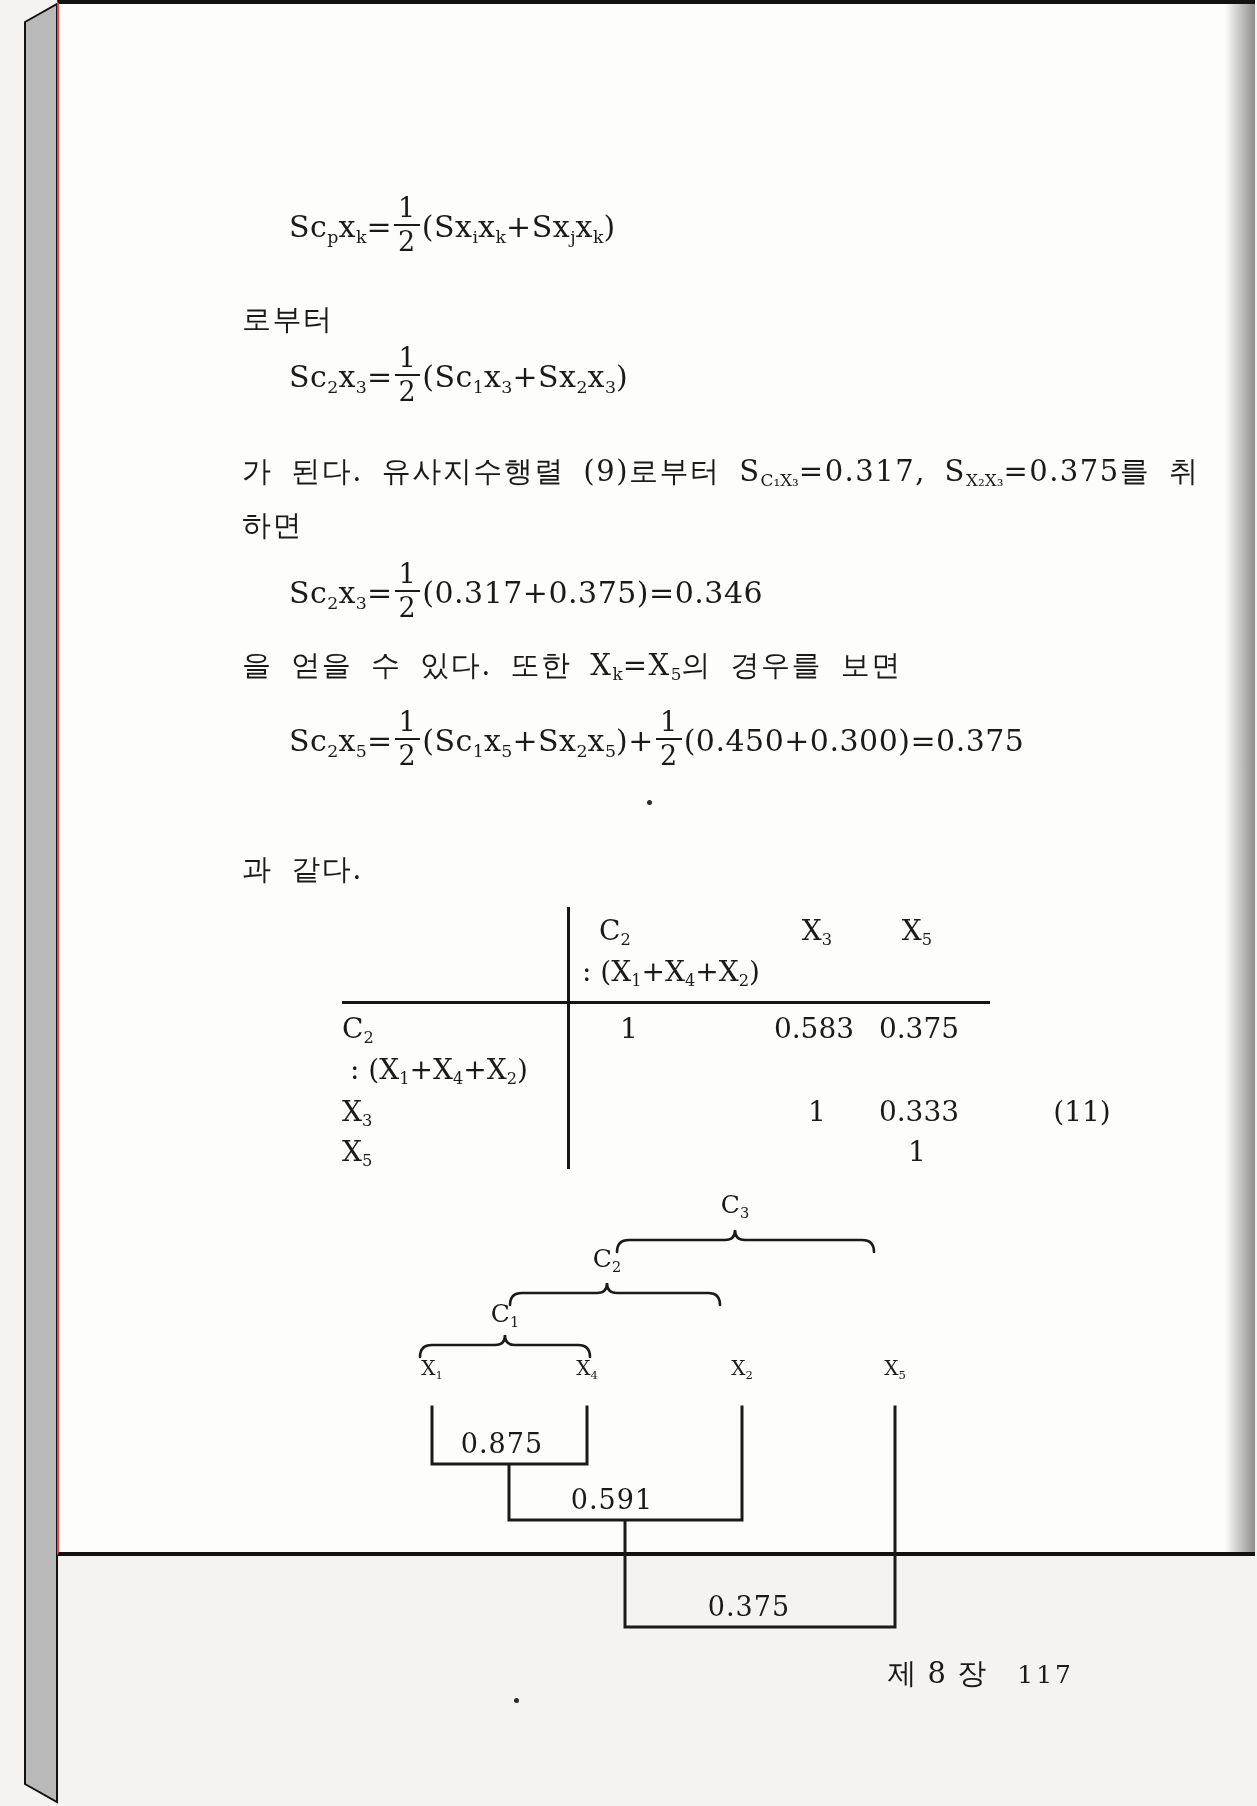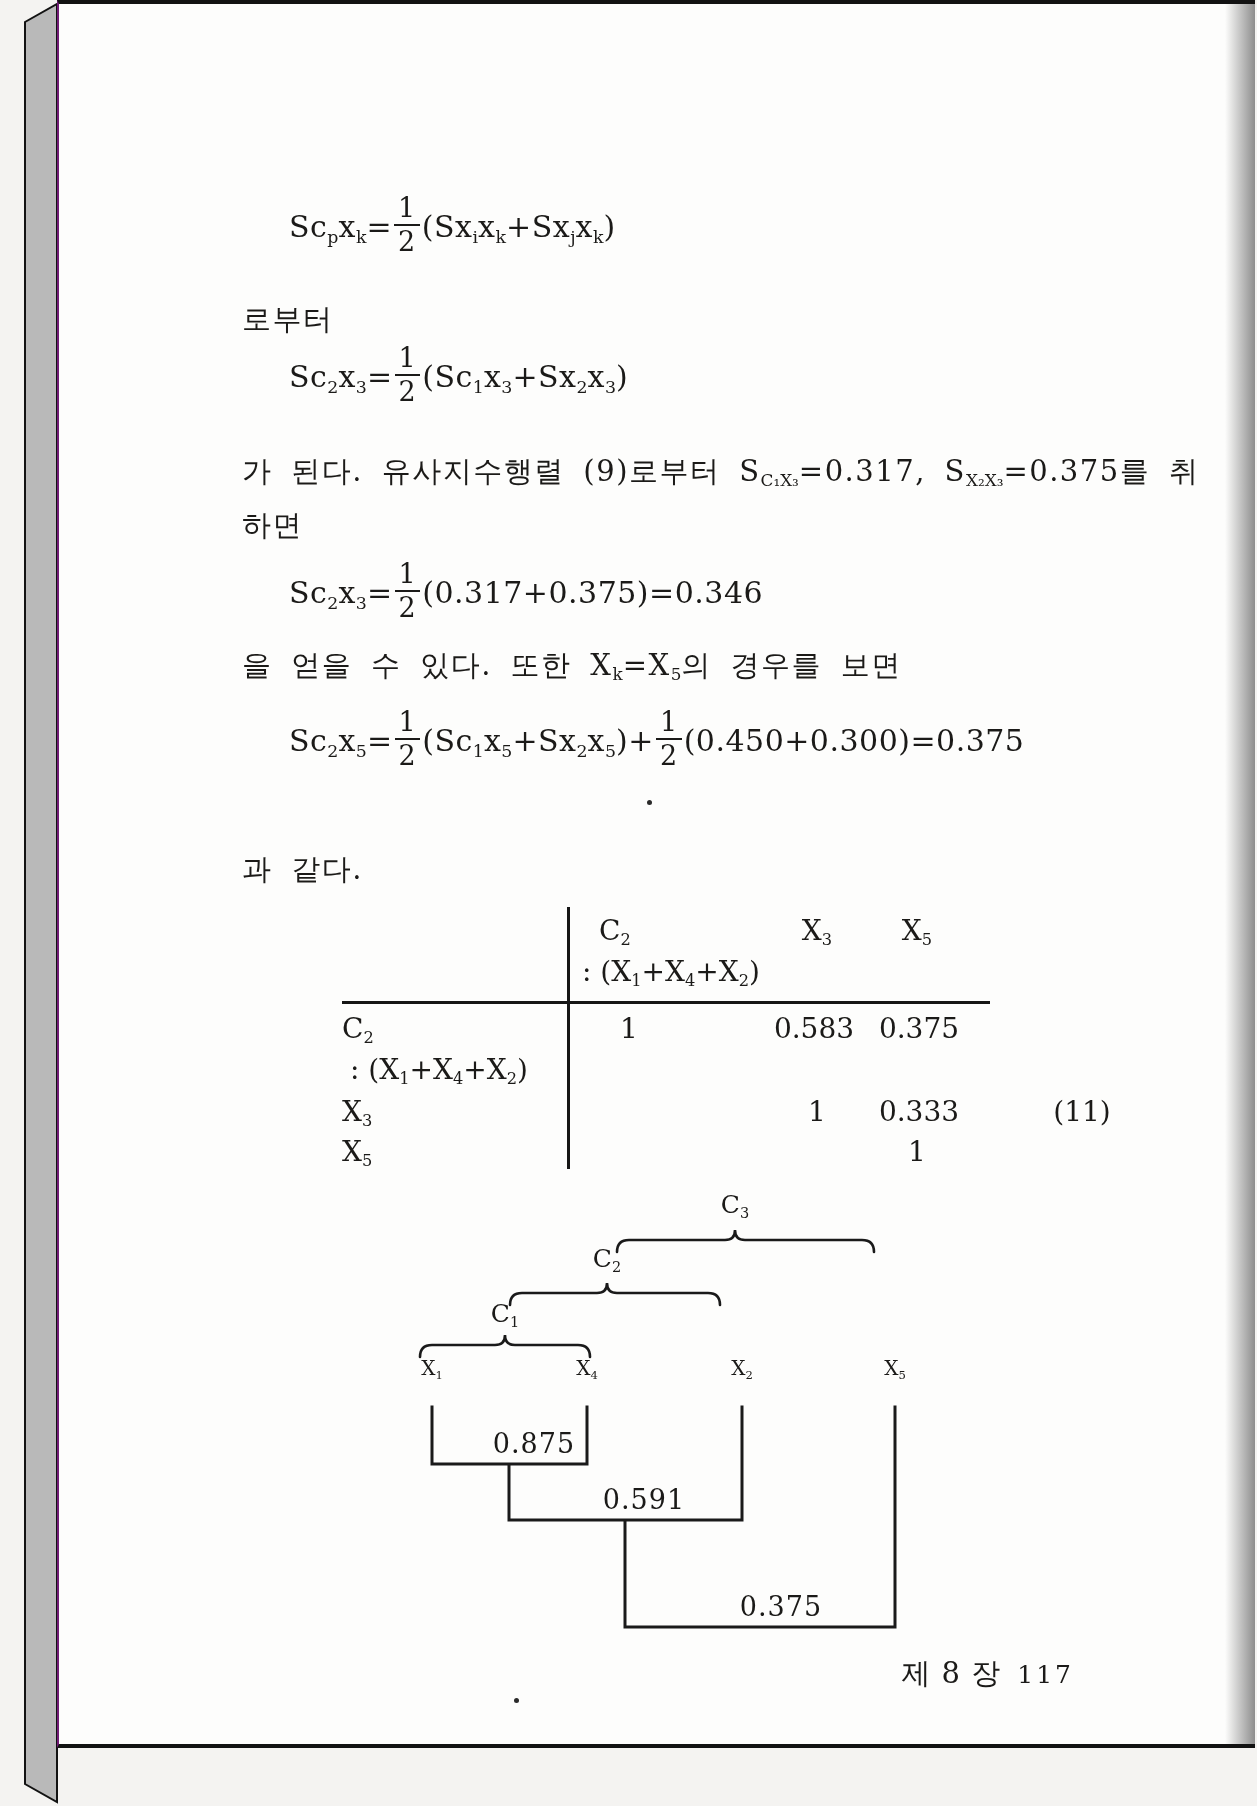--- a/index.html
+++ b/index.html
@@ -1,42 +1,42 @@
 <!DOCTYPE html>
 <html><head>
 <meta charset="utf-8">
 <style>
   html,body{margin:0;padding:0;}
   .stage{position:relative;width:1257px;height:1806px;background:#f4f3f1;overflow:hidden;
          font-family:"DejaVu Serif","Liberation Serif",serif;color:#1b1a18;}
   .spine-svg{position:absolute;left:0;top:0;pointer-events:none;}
-  .paper{position:absolute;left:57px;top:0;width:1198px;height:1748px;box-sizing:border-box;
+  .paper{position:absolute;left:57px;top:0;width:1198px;height:1556px;box-sizing:border-box;
          background:#fdfdfc;border-top:4px solid #121212;border-bottom:4px solid #121212;
-         border-left:2px solid #701a75;}
+         border-left:2px solid #ef4444;}
   .edge-shadow{position:absolute;right:0;top:0;bottom:0;width:30px;
          background:linear-gradient(to right, rgba(110,110,110,0), rgba(110,110,110,0.78));}
   .ko{position:absolute;white-space:pre;font-size:29px;letter-spacing:1.5px;word-spacing:8px;margin-left:22px;}
   .eq{position:absolute;white-space:pre;font-size:30px;letter-spacing:0.5px;line-height:72px;height:72px;}
   .sub{font-size:0.58em;vertical-align:-0.32em;letter-spacing:0;}
   .frac{display:inline-block;vertical-align:middle;text-align:center;line-height:1.02;
         font-size:0.9em;margin:0 2px 8px 2px;}
   .ftop{display:block;border-bottom:2.4px solid currentColor;padding:0 4px 2px;}
   .fbot{display:block;padding-top:2px;}
   .cell{position:absolute;white-space:pre;font-size:28px;}
   .cc{text-align:center;width:90px;}
   .rule-v{position:absolute;width:2.6px;background:#161616;}
   .rule-h{position:absolute;height:3px;background:#161616;}
   .dsvg{position:absolute;left:0;top:0;pointer-events:none;}
   .brace{fill:none;stroke:#1a1a1a;stroke-width:2.6;stroke-linecap:round;}
   .link{fill:none;stroke:#1a1a1a;stroke-width:3;stroke-linecap:square;}
   .dlabel{position:absolute;transform:translateX(-50%);font-size:25px;white-space:pre;}
   .dleaf{position:absolute;transform:translateX(-50%);font-size:20px;white-space:pre;}
-  .dval{position:absolute;transform:translateX(-50%);font-size:27px;letter-spacing:1px;white-space:pre;margin-left:32px;}
+  .dval{position:absolute;transform:translateX(-50%);font-size:27px;letter-spacing:1px;white-space:pre;}
   .footer{position:absolute;left:300px;top:1650px;width:715px;display:flex;justify-content:flex-end;
-          align-items:baseline;gap:16px;font-size:29px;letter-spacing:1px;white-space:pre;}
+          align-items:baseline;gap:30px;font-size:29px;letter-spacing:1px;white-space:pre;}
   .pageno{font-size:25px;font-weight:normal;letter-spacing:3px;}
   .speck{position:absolute;width:5px;height:5px;background:#2a2a2a;border-radius:50%;}
 </style>
 </head>
 <body>
 
 <div class="stage">
 
   <svg class="spine-svg" width="1257" height="1806" viewBox="0 0 1257 1806">
     <polygon points="25,22 57,4 57,1802 25,1784" fill="#b9b9b9" stroke="#121212" stroke-width="2"></polygon>

